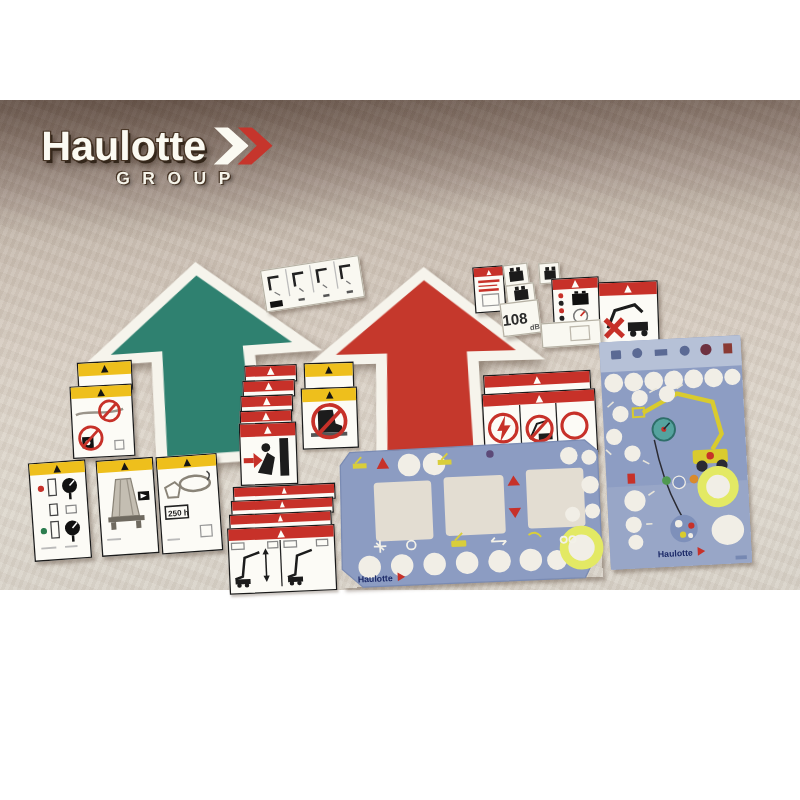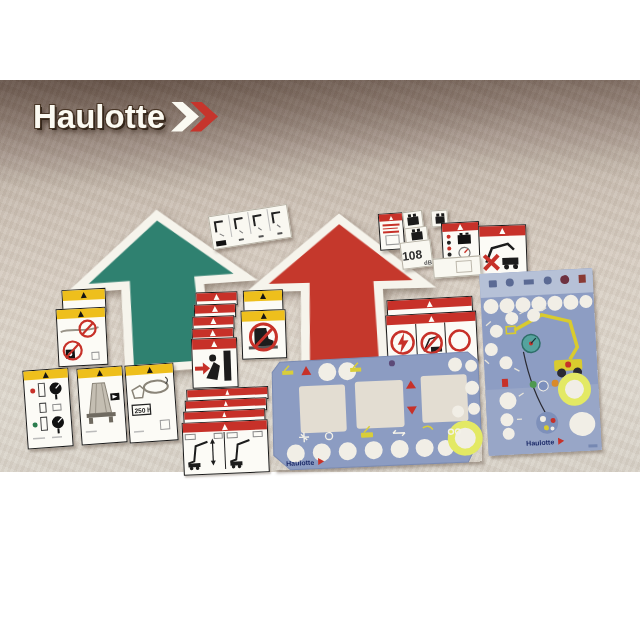--- a/index.html
+++ b/index.html
@@ -48,20 +48,21 @@
 
 <div class="stage">
   <div class="photo">
 
     <div class="logo">
       <div class="logo-row">
         <span class="logo-word">Haulotte</span>
         <span class="chev chev-w"></span>
         <span class="chev chev-r"></span>
       </div>
+      <div class="logo-group">GROUP</div>
     </div>
 
     <svg class="st" style="left:72px;top:130px;width:180px;height:162px;transform:rotate(-4deg);box-shadow:none;filter:drop-shadow(3px 4px 4px rgba(70,50,35,.45));overflow:visible" viewBox="0 0 100 100" preserveAspectRatio="none">
       <polygon points="50,3 97,45 71,45 73,97 29,97 30,45 3,45" fill="#2f8170" stroke="#f6f4ec" stroke-width="5"></polygon>
     </svg>
 
     <svg class="st" style="left:252px;top:134px;width:178px;height:160px;transform:rotate(-1.5deg);box-shadow:none;filter:drop-shadow(3px 4px 4px rgba(70,50,35,.45));overflow:visible" viewBox="0 0 100 100" preserveAspectRatio="none">
       <polygon points="50,3 97,45 71,45 73,97 29,97 30,45 3,45" fill="#c5382c" stroke="#f6f4ec" stroke-width="5"></polygon>
     </svg>
 

